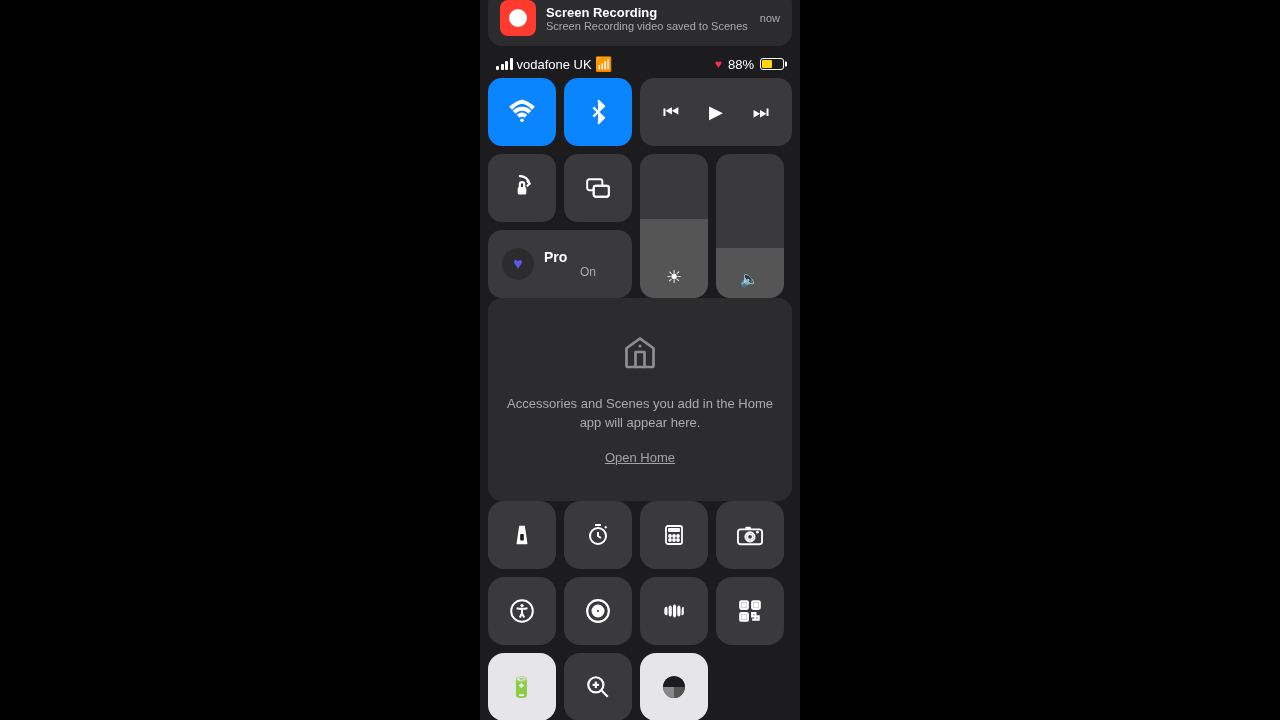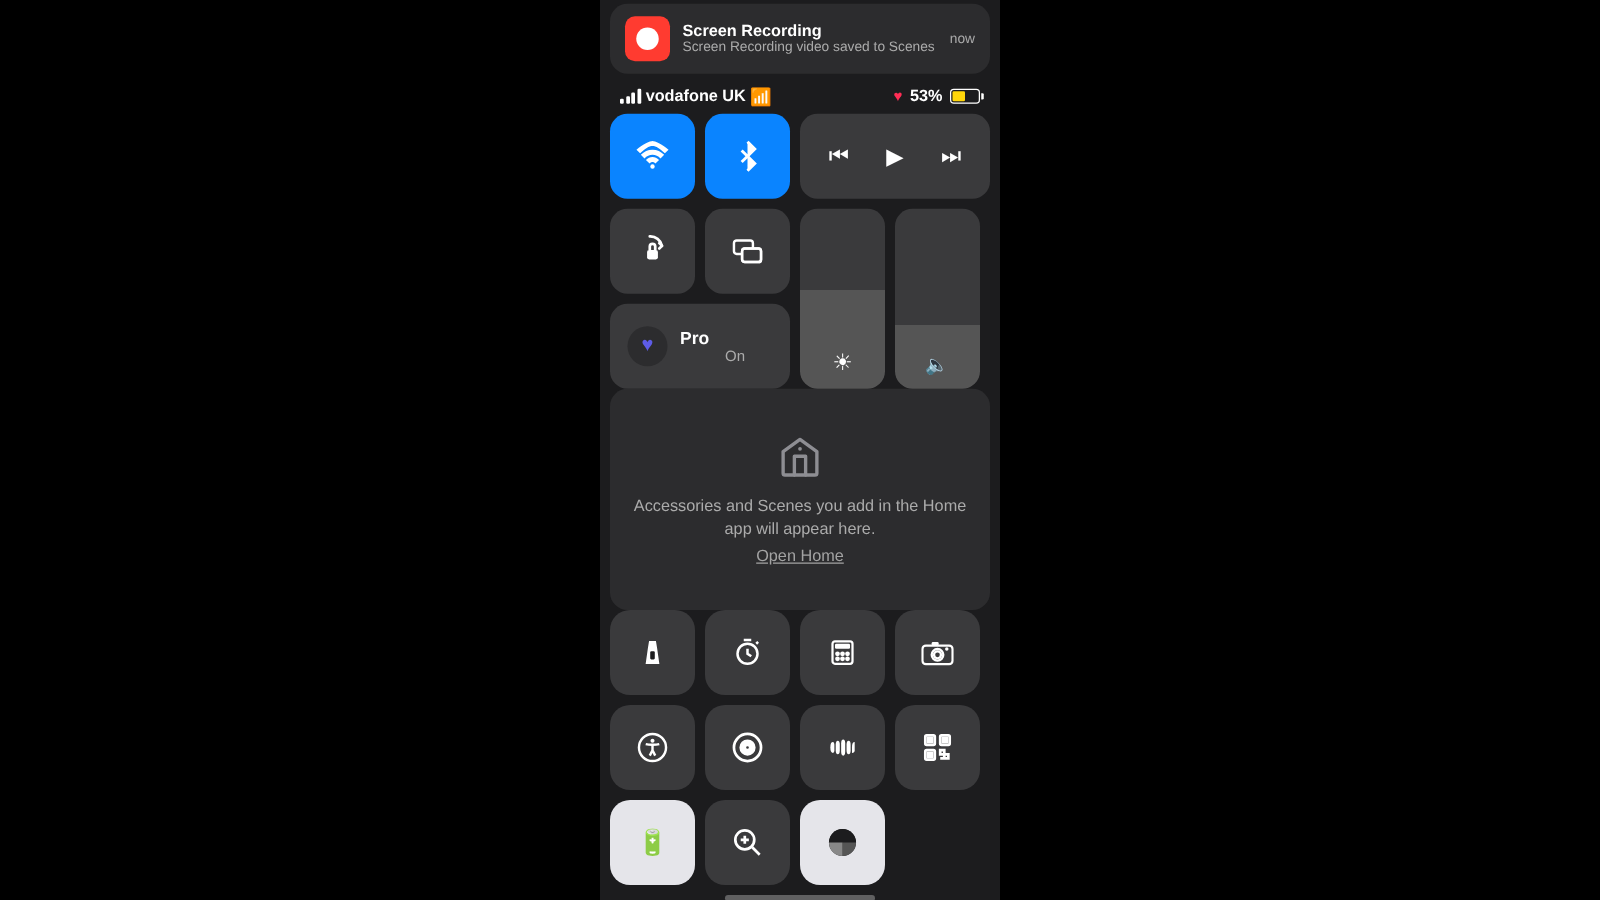--- a/index.html
+++ b/index.html
@@ -67,21 +67,21 @@
     }
 
     
     .status-bar {
       display: flex;
       align-items: center;
       justify-content: space-between;
       padding: 6px 16px;
       color: #fff;
       font-size: 13px;
-      font-weight: 700;
+      font-weight: 400;
       gap: 44px;
     }
     .status-left {
       display: flex;
       align-items: center;
       gap: 4px;
     }
     .signal-bars {
       display: flex;
       align-items: flex-end;
@@ -251,21 +251,21 @@
     
     .home-section {
       margin: 0 8px;
       background: #2c2c2e;
       border-radius: 14px;
       padding: 36px 16px;
       display: flex;
       flex-direction: column;
       align-items: center;
       text-align: center;
-      gap: 5px;
+      gap: 18px;
     }
     .home-icon { font-size: 30px; color: #ababab; }
     .home-text {
       font-size: 13px;
       color: #ababab;
       line-height: 1.4;
     }
     .home-link {
       font-size: 13px;
       color: #a3a3a3;
@@ -356,21 +356,21 @@
         <div class="signal-bar" style="height:4px"></div>
         <div class="signal-bar" style="height:6px"></div>
         <div class="signal-bar" style="height:9px"></div>
         <div class="signal-bar" style="height:12px"></div>
       </div>
       <span>vodafone UK</span>
       <span style="font-size:14px;">📶</span>
     </div>
     <div class="status-right">
       <span class="heart-icon">♥</span>
-      <span>53%</span>
+      <span>88%</span>
       <div class="battery">
         <div class="battery-bar">
           <div class="battery-fill"></div>
         </div>
       </div>
     </div>
   </div>
 
   <div class="controls-area">
 

